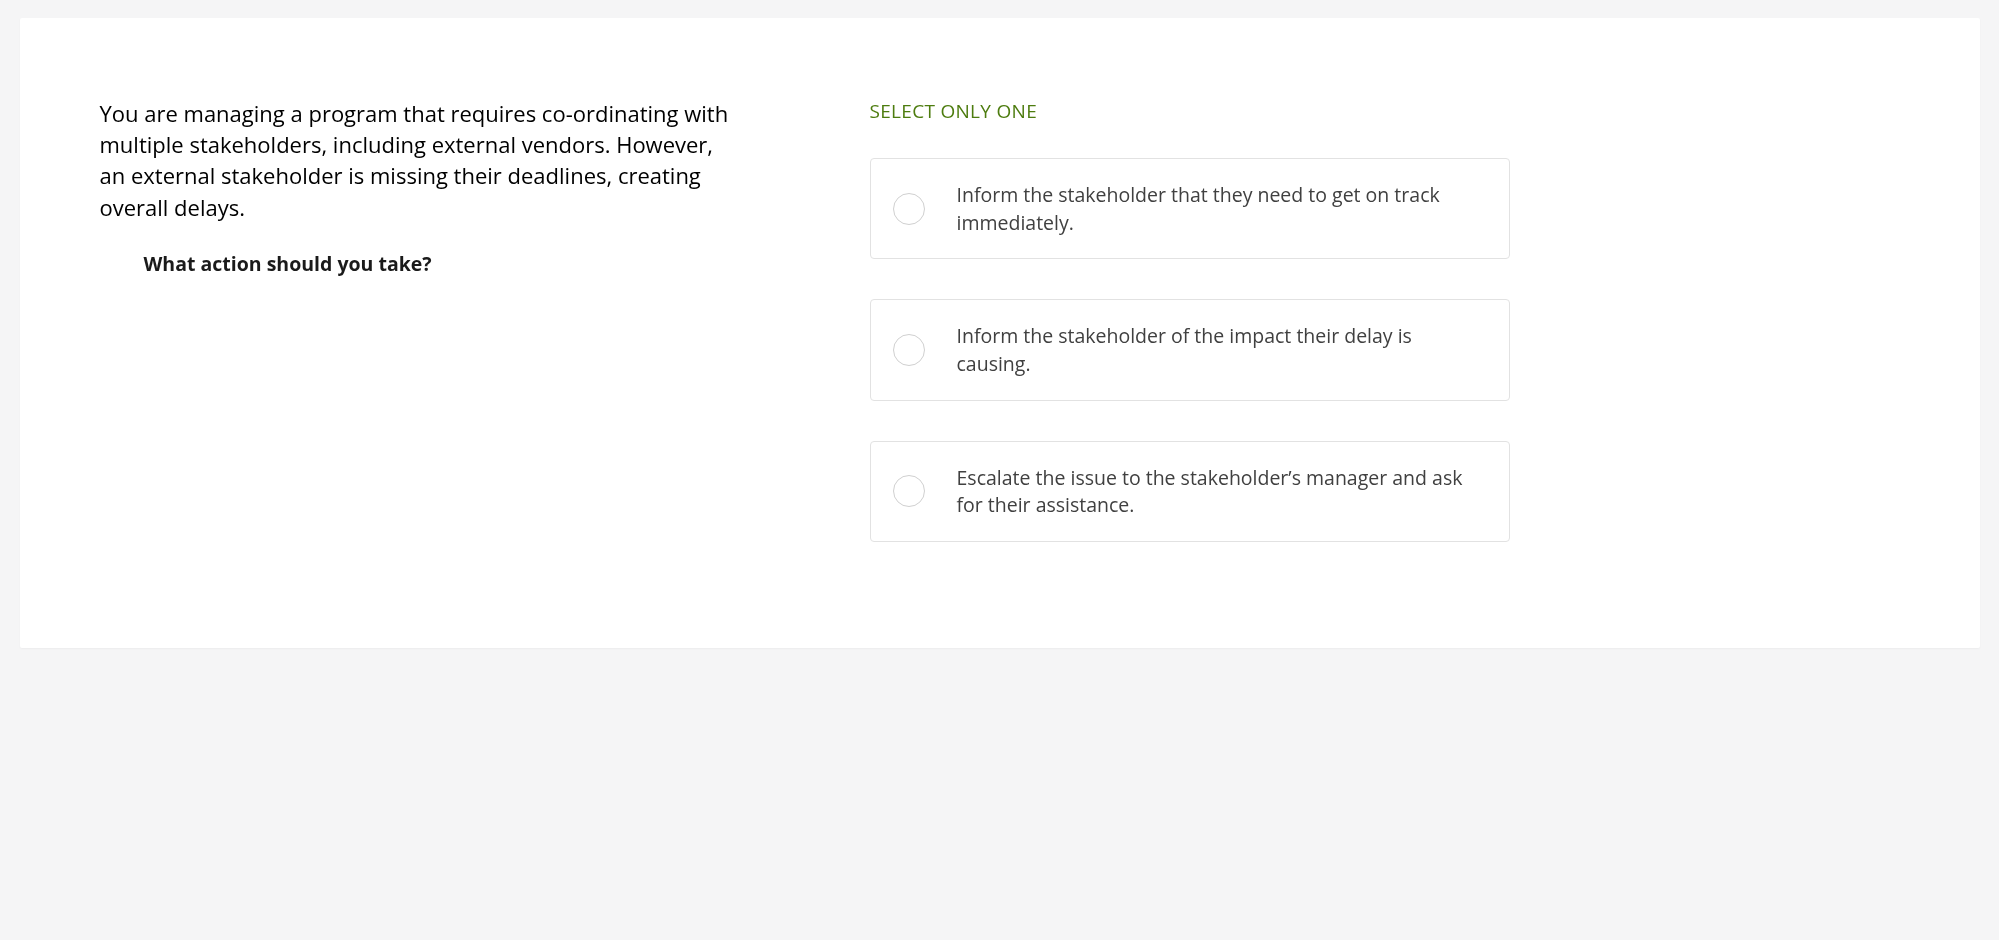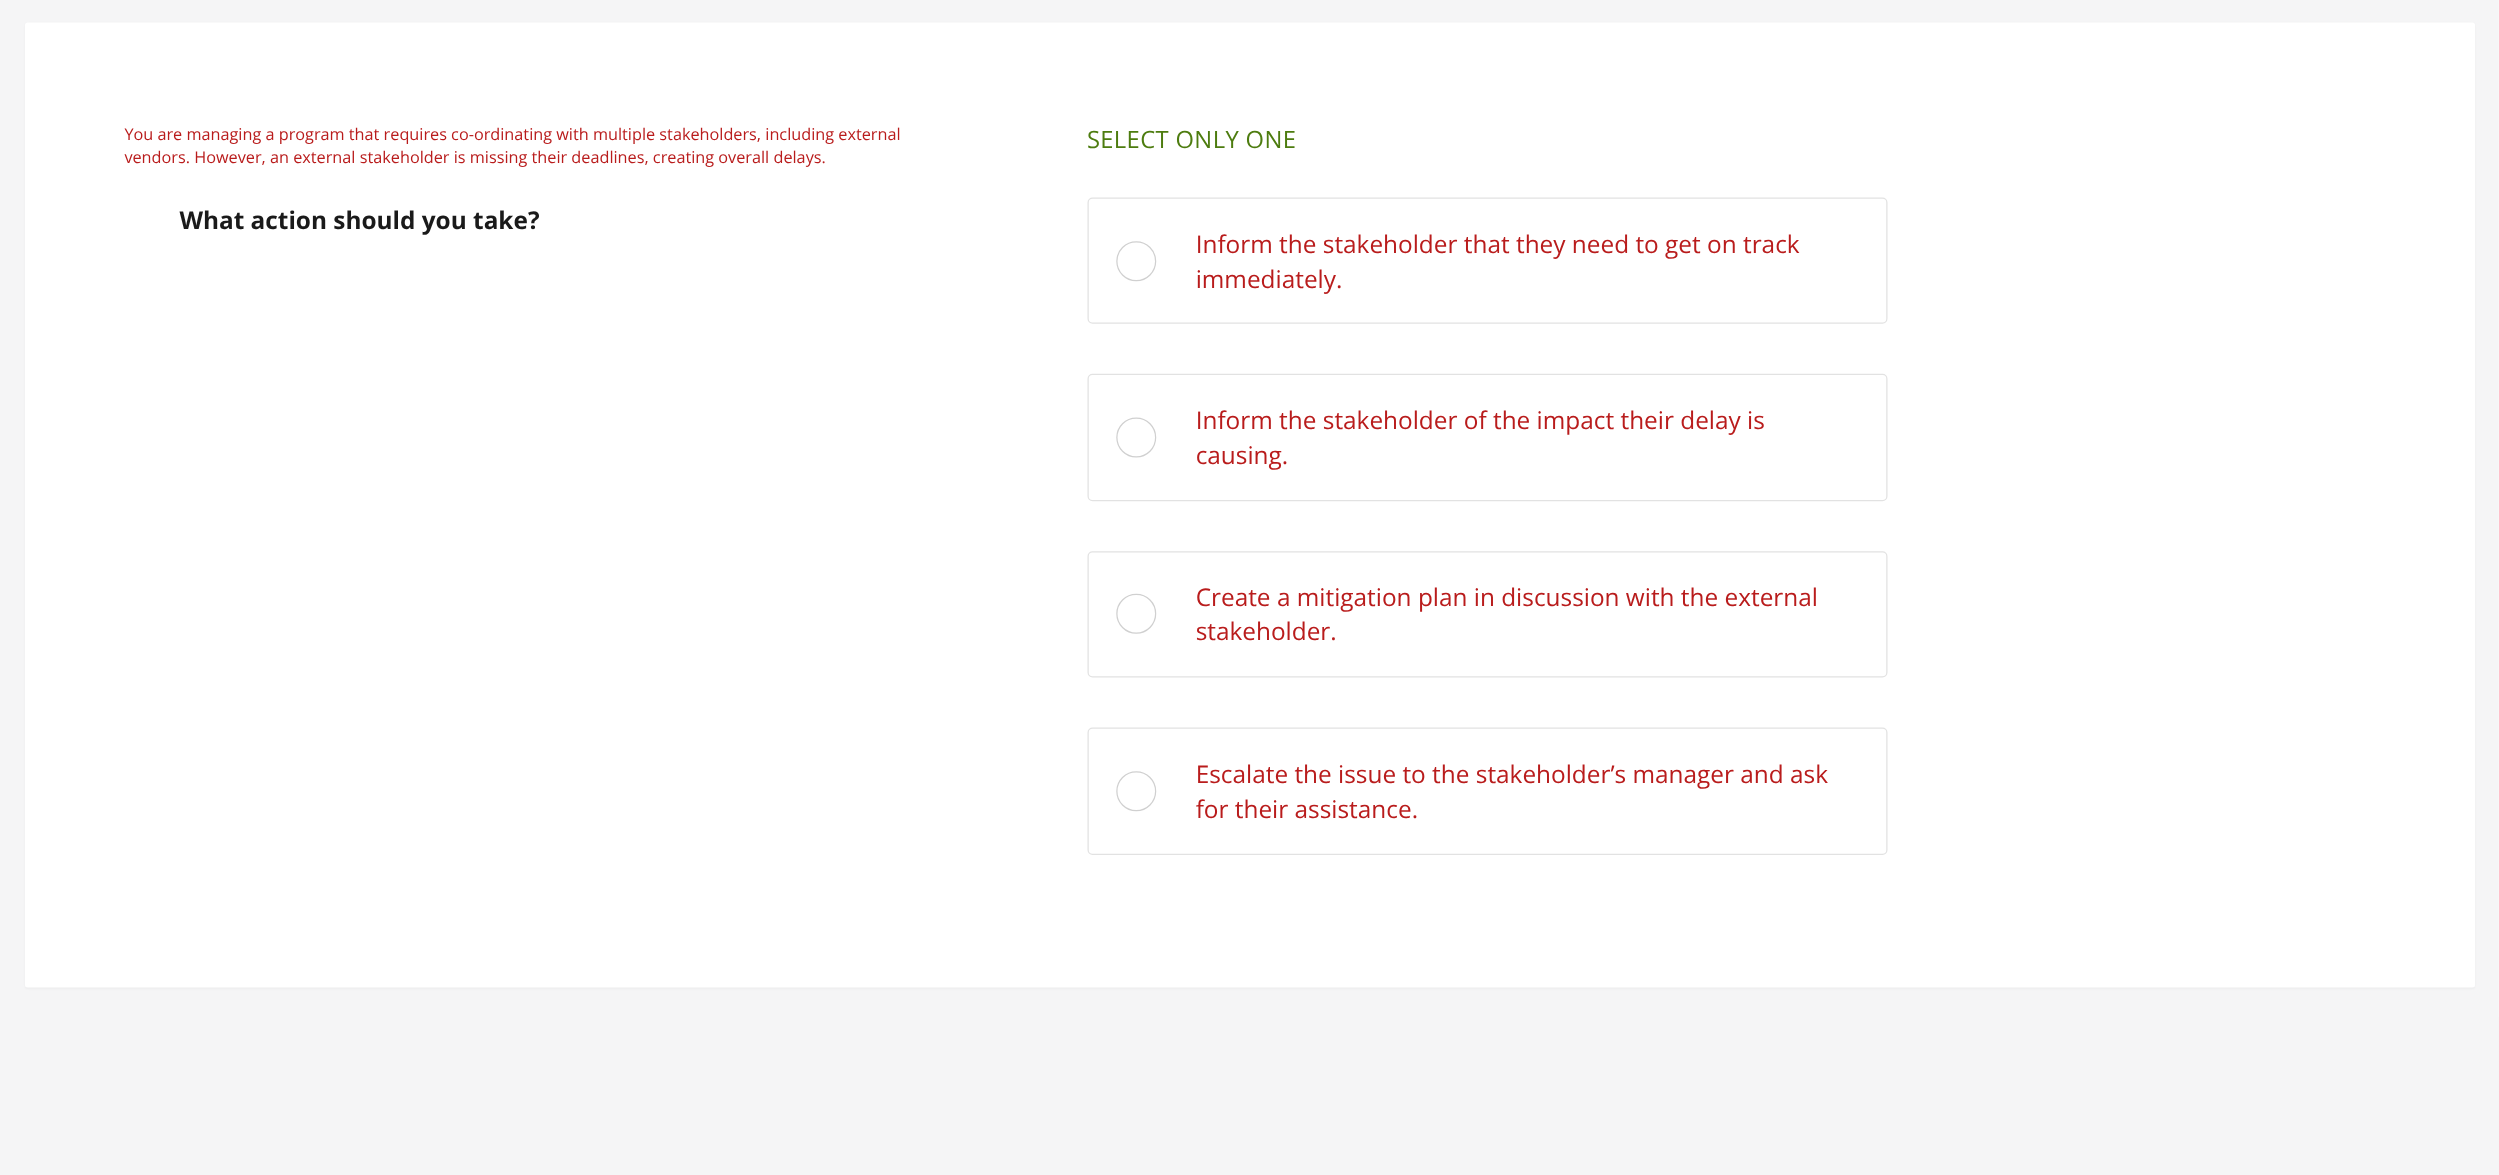--- a/index.html
+++ b/index.html
@@ -20,23 +20,23 @@
       padding: 80px 80px 90px 80px;
       display: flex;
       gap: 130px;
       max-width: 1960px;
       margin: 0 auto;
     }
     .question-col {
       flex: 0 0 640px;
     }
     .question-text {
-      font-size: 13px;
+      font-size: 22px;
       line-height: 1.42;
-      color: #b91c1c;
+      color: #000000;
       font-weight: 400;
     }
     .question-prompt {
       font-size: 19.5px;
       line-height: 1.4;
       color: #1a1a1a;
       font-weight: 700;
       margin-top: 27px;
       margin-left: 44px;
     }
@@ -69,21 +69,21 @@
       width: 32px;
       height: 32px;
       border: 1px solid #d0d0d0;
       border-radius: 50%;
       flex-shrink: 0;
       background: #fff;
     }
     .option-label {
       font-size: 19.5px;
       line-height: 1.42;
-      color: #b91c1c;
+      color: #404040;
       font-weight: 400;
     }
   </style>
 </head>
 <body>
 
 <div class="card">
   <div class="question-col">
     <p class="question-text">You are managing a program that requires co-ordinating with multiple stakeholders, including external vendors. However, an external stakeholder is missing their deadlines, creating overall delays.</p>
     <p class="question-prompt">What action should you take?</p>
@@ -95,23 +95,19 @@
     <div class="option">
       <span class="radio"></span>
       <span class="option-label">Inform the stakeholder that they need to get on track immediately.</span>
     </div>
 
     <div class="option">
       <span class="radio"></span>
       <span class="option-label">Inform the stakeholder of the impact their delay is causing.</span>
     </div>
 
-    <div class="option">
-      <span class="radio"></span>
-      <span class="option-label">Create a mitigation plan in discussion with the external stakeholder.</span>
-    </div>
 
     <div class="option">
       <span class="radio"></span>
       <span class="option-label">Escalate the issue to the stakeholder’s manager and ask for their assistance.</span>
     </div>
   </div>
 </div>
 
 </body></html>

